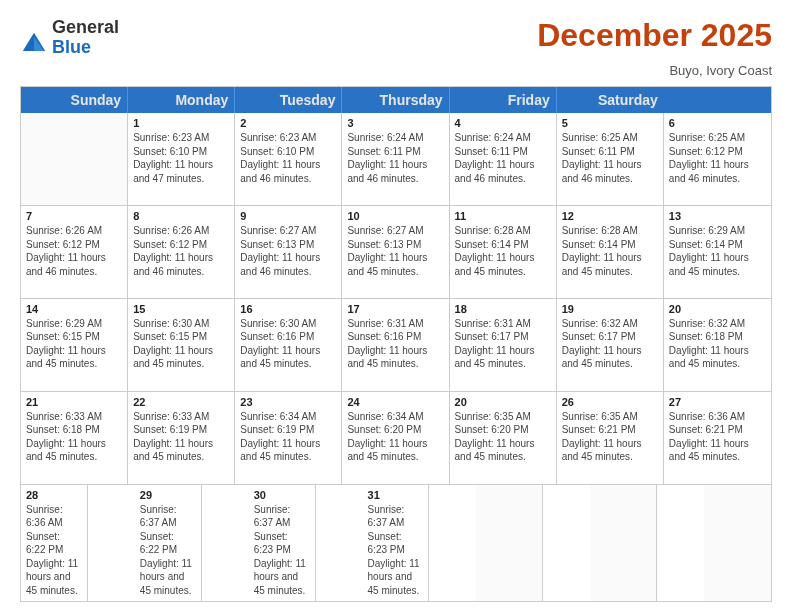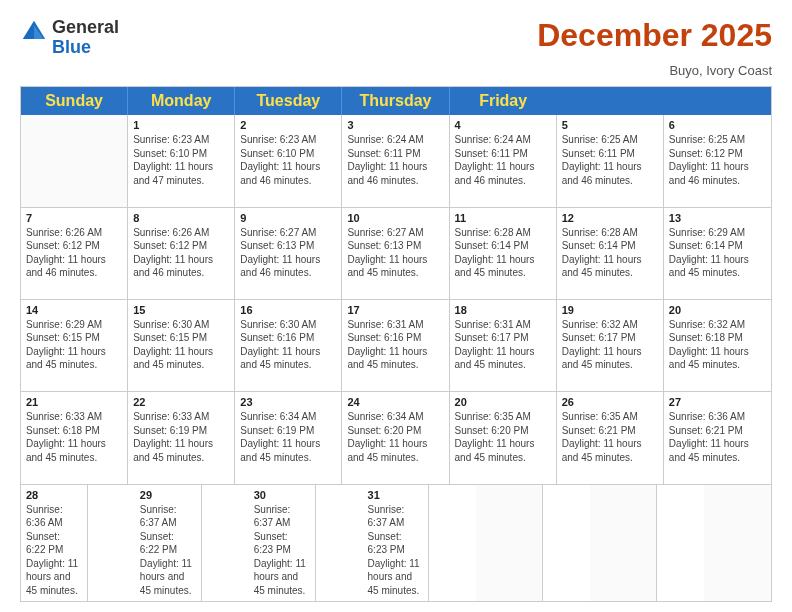--- a/index.html
+++ b/index.html
@@ -18,21 +18,21 @@
       flex-direction: column;
     }
     .header {
       display: flex;
       justify-content: space-between;
       align-items: flex-start;
       margin-bottom: 8px;
     }
     .logo {
       display: flex;
-      align-items: flex-start;
+      align-items: flex-end;
       gap: 4px;
     }
     .logo-text {
       font-size: 18px;
       font-weight: bold;
       line-height: 1.1;
     }
     .logo-text .general { color: #333; }
     .logo-text .blue { color: #1a6bbf; }
     .logo-icon {
@@ -58,25 +58,25 @@
       display: flex;
       flex-direction: column;
       border: 1px solid #ccc;
     }
     .cal-header {
       display: grid;
       grid-template-columns: repeat(7, 1fr);
       background: #2a73c4;
     }
     .cal-header-cell {
-      color: #fde047;
-      font-size: 16px;
+      color: #e5e5e5;
+      font-size: 14px;
       font-weight: bold;
       padding: 5px 6px;
-      text-align: center;
+      text-align: right;
       border-right: 1px solid #4a93e4;
     }
     .cal-header-cell:last-child { border-right: none; }
     .cal-body {
       flex: 1;
       display: flex;
       flex-direction: column;
     }
     .cal-row {
       display: grid;
@@ -129,20 +129,21 @@
     </div>
   </div>
 
   <div class="calendar">
     <div class="cal-header" id="cal-header-row">
         <div class="cal-header-cell">Sunday</div>
         <div class="cal-header-cell">Monday</div>
         <div class="cal-header-cell">Tuesday</div>
         <div class="cal-header-cell">Thursday</div>
         <div class="cal-header-cell">Friday</div>
+        <div class="cal-header-cell">Saturday</div>
       </div>
     <div class="cal-body" id="cal-body">
         <div class="cal-row">
           <div class="cal-cell empty"></div>
           <div class="cal-cell">
             <div class="day-number">1</div>
             <div class="day-info" style="white-space: pre-line;">Sunrise: 6:23 AM
 Sunset: 6:10 PM
 Daylight: 11 hours and 47 minutes.</div>
           </div>

